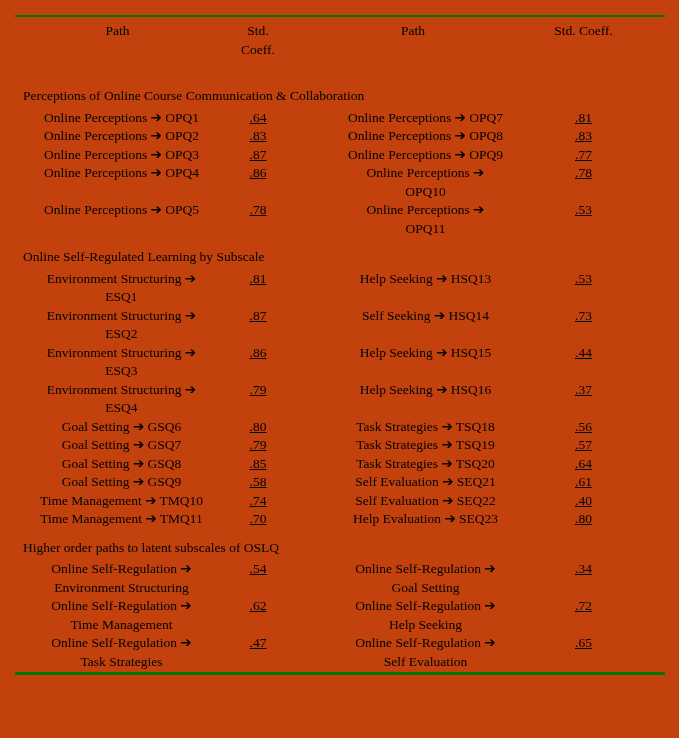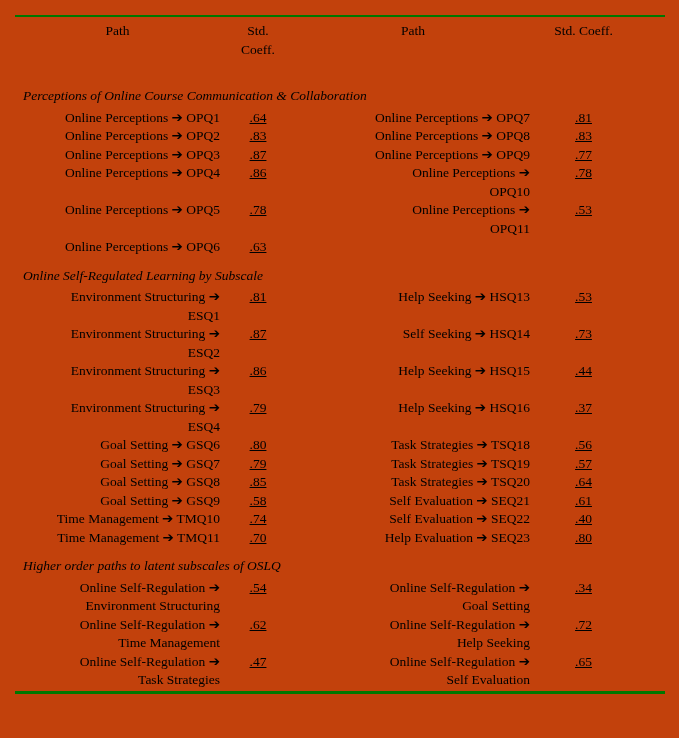--- a/index.html
+++ b/index.html
@@ -37,33 +37,32 @@
     font-weight: normal;
   }
   th {
     text-align: center;
     white-space: pre-line;
     padding-top: 3px;
     padding-bottom: 18px;
   }
   td.path-cell {
     white-space: pre-line;
-    text-align: right;
+    text-align: center;
     padding-left: 8px;
     margin-left: 24px;
   }
   td.path-cell.right {
     padding-left: 25px;
   }
   td.coeff-cell {
     text-align: center;
     text-decoration: underline;
   }
   td.section-title {
-    font-style: italic;
     padding-top: 10px;
     padding-bottom: 3px;
     padding-left: 8px;
     white-space: nowrap;
   }
 </style>
 </head>
 <body>
 
 <div class="page">
@@ -114,26 +113,20 @@
           <td class="coeff-cell">.78</td>
         </tr>
         <tr>
           <td class="path-cell">Online Perceptions ➔ OPQ5</td>
           <td class="coeff-cell">.78</td>
           <td class="path-cell right">Online Perceptions ➔
 OPQ11</td>
           <td class="coeff-cell">.53</td>
         </tr>
         <tr>
-          <td class="path-cell">Online Perceptions ➔ OPQ6</td>
-          <td class="coeff-cell">.63</td>
-          <td class="path-cell right"></td>
-          <td class="coeff-cell"></td>
-        </tr>
-        <tr>
           <td colspan="4" class="section-title">Online Self-Regulated Learning by Subscale</td>
         </tr>
         <tr>
           <td class="path-cell">Environment Structuring ➔
 ESQ1</td>
           <td class="coeff-cell">.81</td>
           <td class="path-cell right">Help Seeking ➔ HSQ13</td>
           <td class="coeff-cell">.53</td>
         </tr>
         <tr>

